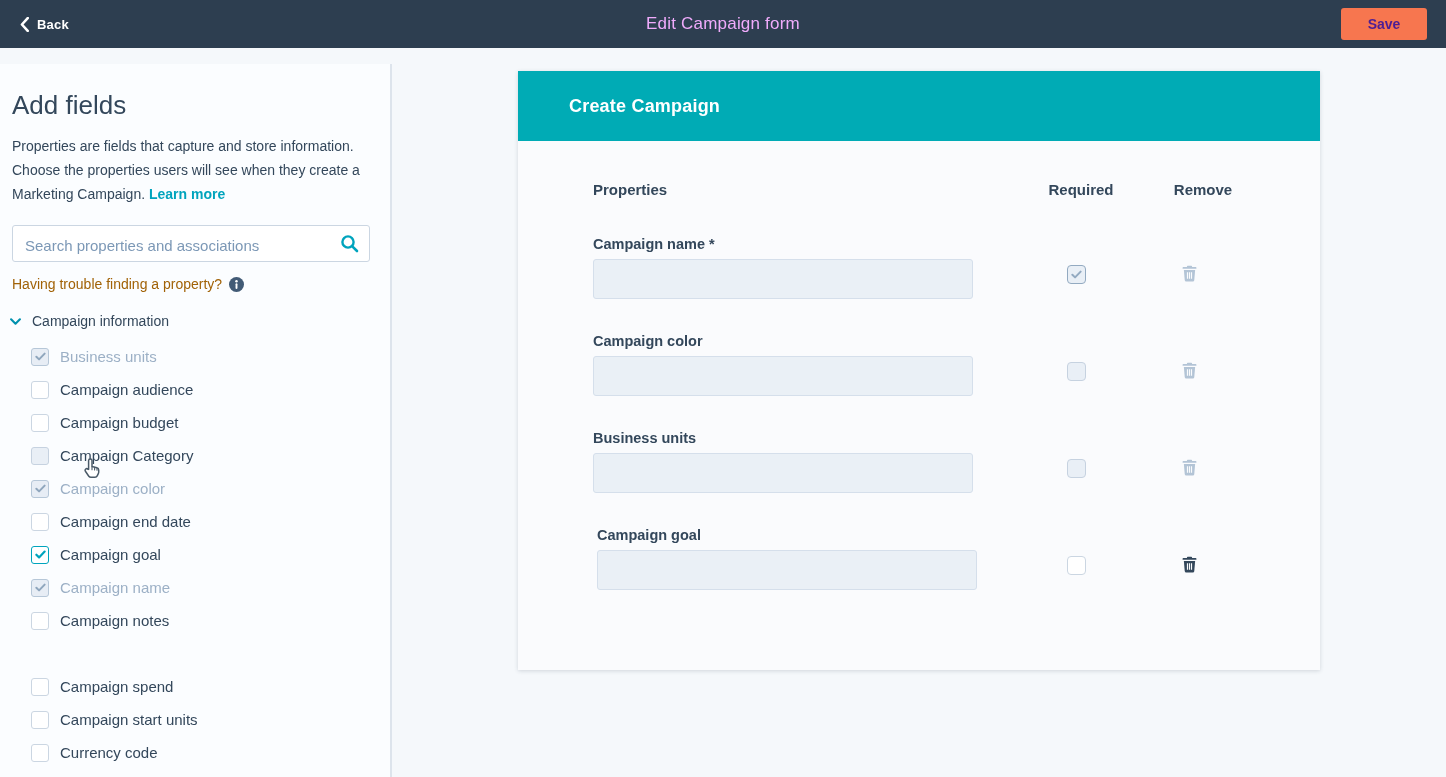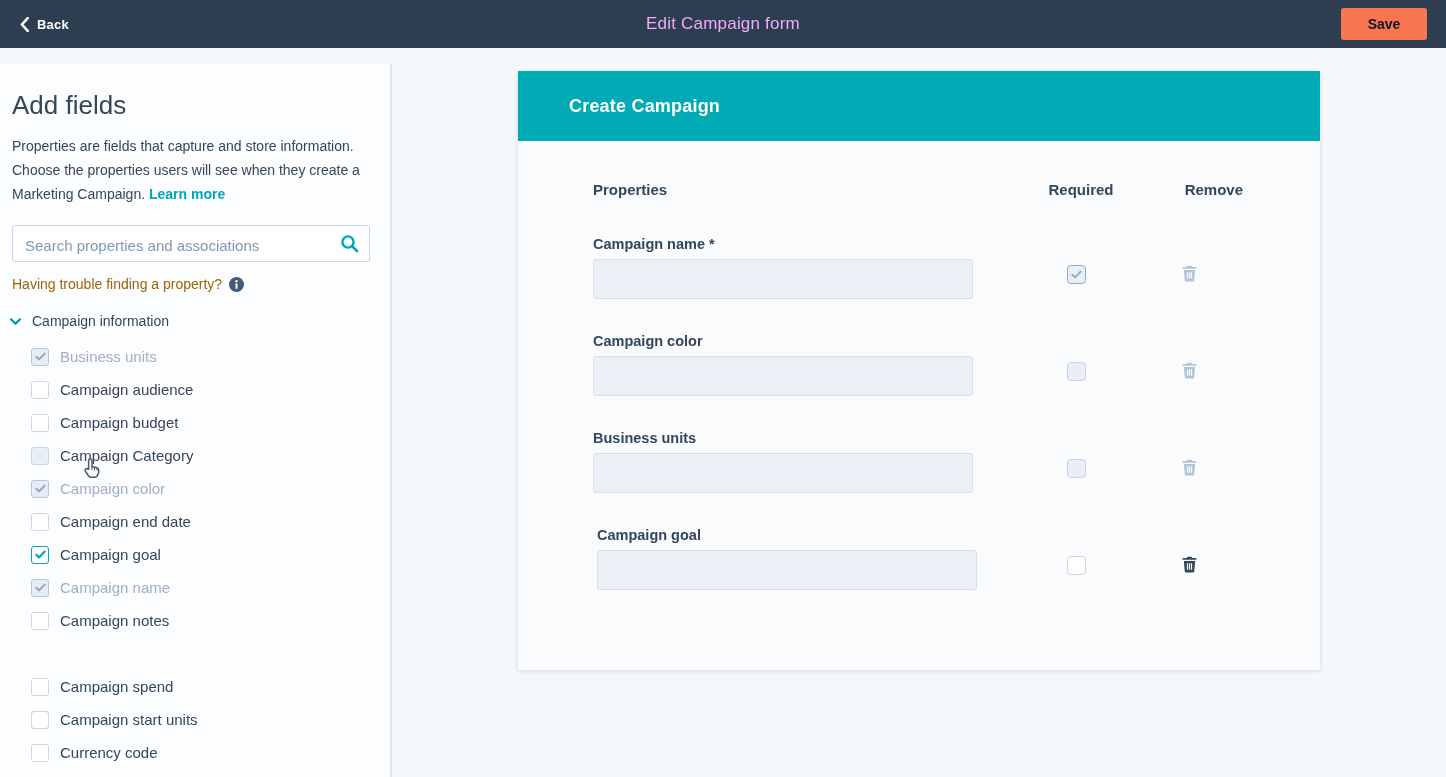--- a/index.html
+++ b/index.html
@@ -24,21 +24,21 @@
     color:#ffffff; font-size:13px; font-weight:700; cursor:pointer;
     letter-spacing:.2px;
   }
   .topbar-title {
     position:absolute; left:0; right:0; text-align:center;
     color:#f0abfc; font-size:17px; font-weight:500; letter-spacing:.2px;
   }
   .save-btn {
     position:absolute; right:19px; top:8px; width:86px; height:32px;
     background:#f7764f; border:none; border-radius:3px;
-    color:#0f172a; font-size:14px; font-weight:700;
+    color:#4c1d95; font-size:14px; font-weight:700;
     font-family:"Liberation Sans", sans-serif; cursor:pointer;
   }
 
   
   .sidebar {
     position:absolute; top:48px; left:0; width:392px; height:729px;
     background:#fbfdff; border-right:2px solid #dde4ec;margin-top:16px;
   }
   .sb-heading {
     position:absolute; top:26px; left:12px;
@@ -104,21 +104,21 @@
     background:#00abb5;
   }
   .card-title {
     position:absolute; left:51px; top:0; line-height:70px;
     color:#ffffff; font-size:18px; font-weight:700; letter-spacing:.2px;
   }
   .col-headers { position:absolute; top:110px; left:0; width:802px; height:20px; }
   .col-h { position:absolute; font-size:15px; font-weight:700; color:#33475b; }
   .col-h.props  { left:75px; }
   .col-h.req    { left:523px; width:80px; text-align:center; }
-  .col-h.rem    { left:645px; width:80px; text-align:right; }
+  .col-h.rem    { left:645px; width:80px; text-align:center; }
 
   .form-row { position:absolute; left:75px; width:690px; height:80px; }
   .fr-label { position:absolute; top:0; left:0; font-size:14.5px; font-weight:700; color:#33475b; }
   .fr-input {
     position:absolute; top:23px; left:0; width:380px; height:40px;
     background:#eaf0f6; border:1px solid #d5dfeb; border-radius:3px;
     padding:0 10px; font-size:14px; color:#33475b;
     font-family:"Liberation Sans", sans-serif; outline:none;
   }
   .form-row.shifted .fr-label, .form-row.shifted .fr-input { margin-left:4px; }

